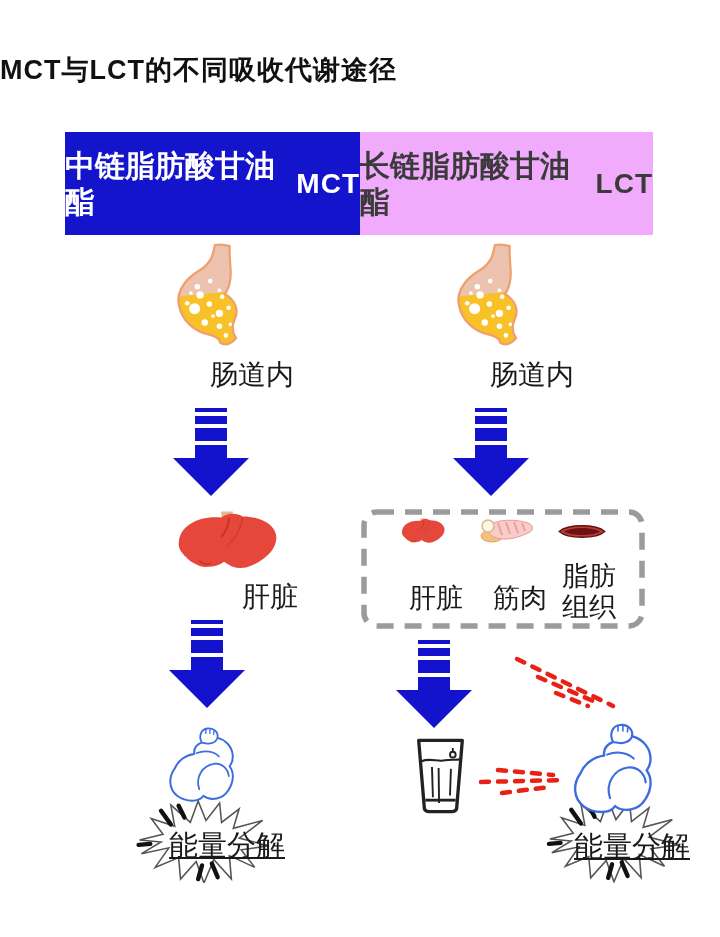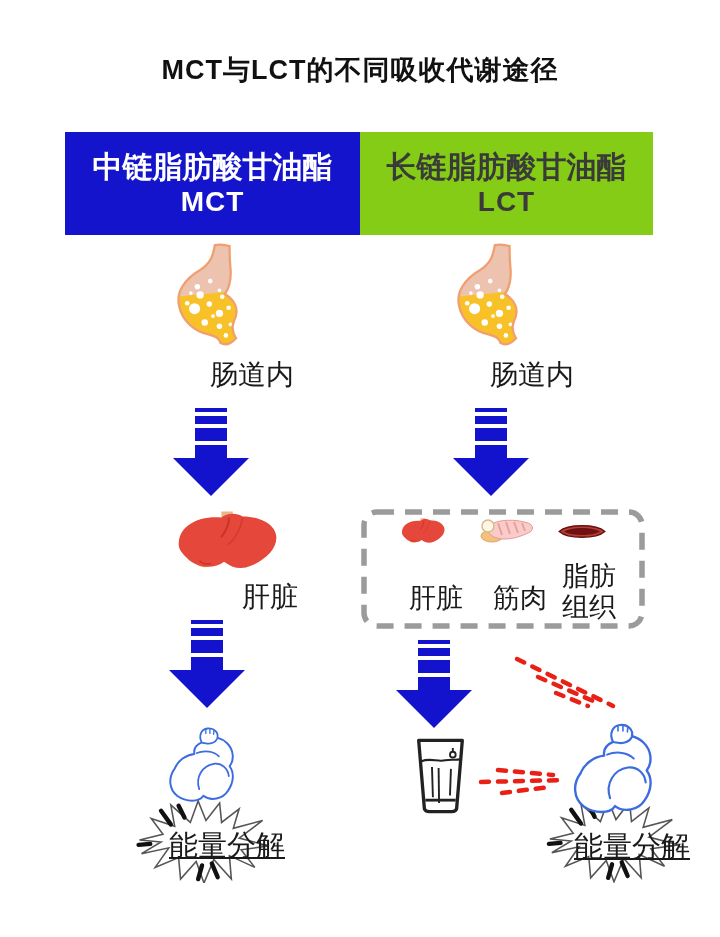--- a/index.html
+++ b/index.html
@@ -1,24 +1,24 @@
 <!DOCTYPE html>
 <html><head>
 <meta charset="utf-8">
 <style>
   html,body{margin:0;padding:0;background:#fff;}
   .page{position:relative;width:720px;height:937px;background:#ffffff;overflow:hidden;
         font-family:"Liberation Sans","DejaVu Sans",sans-serif;}
   .abs{position:absolute;}
-  .title{position:absolute;left:0;top:52px;width:720px;text-align:center;
+  .title{position:absolute;left:0;top:52px;width:720px;text-align:left;
          font-size:27px;font-weight:600;color:#111;letter-spacing:1px;}
-  .hdr{position:absolute;top:132px;height:103px;display:flex;flex-direction:column;
+  .hdr{position:absolute;top:132px;height:103px;display:flex;flex-direction:row;
        align-items:center;justify-content:center;line-height:1.18;}
   .hdr-mct{left:65px;width:295px;background:#1414CD;color:#ffffff;}
-  .hdr-lct{left:360px;width:293px;background:#84cc16;color:#3a3a3a;}
+  .hdr-lct{left:360px;width:293px;background:#f0abfc;color:#3a3a3a;}
   .hdr-l1{font-size:30px;font-weight:600;}
   .hdr-l2{font-size:28px;font-weight:600;letter-spacing:1px;}
   .label{position:absolute;color:#1a1a1a;text-align:right;font-weight:500;z-index:6;}
   .lbl28{font-size:28px;}
   .lbl27{font-size:27px;}
   .lbl29{font-size:29px;text-decoration:underline;}
   .need{font-size:22px;line-height:30px;}
   svg{display:block;}
 </style>
 </head>

